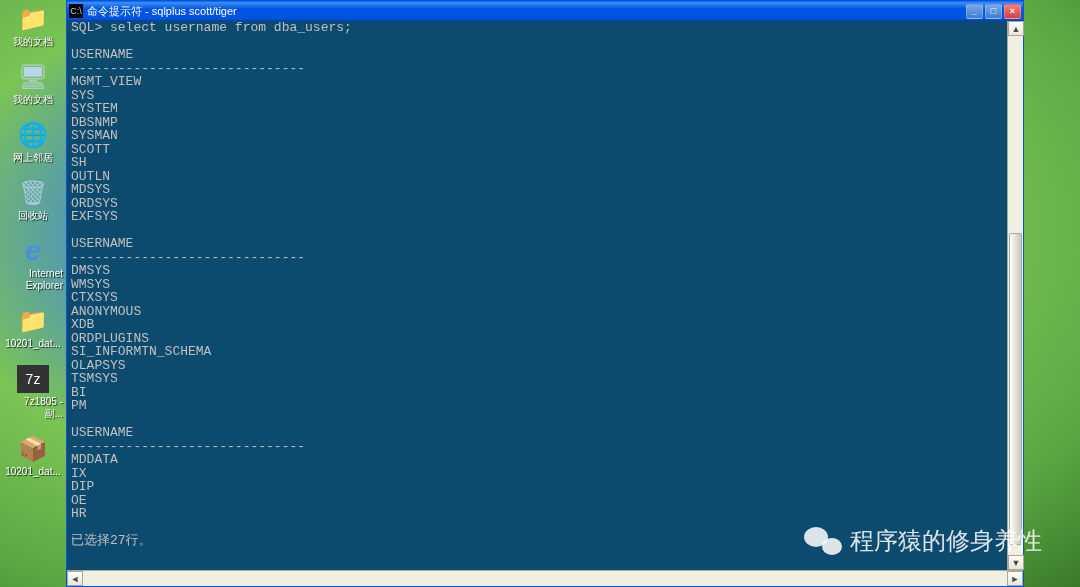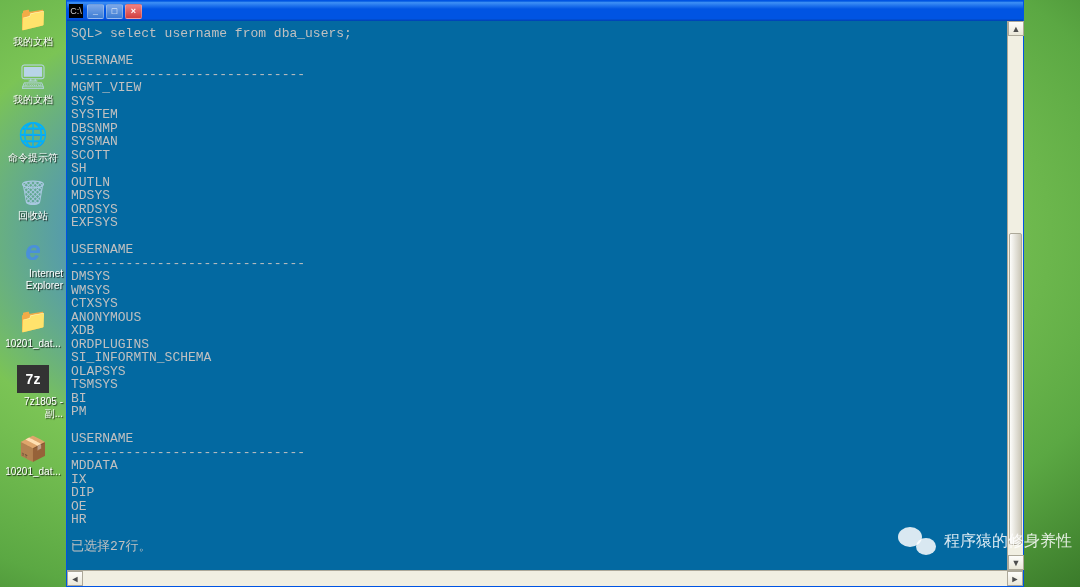--- a/index.html
+++ b/index.html
@@ -55,21 +55,21 @@
       line-height: 12px;
     }
     .icon-folder { color: #f7d774; }
     .icon-computer { color: #b8d4e8; }
     .icon-network { color: #5a9cd4; }
     .icon-recycle { color: #a8c8e0; }
     .icon-ie { color: #4a90d9; }
     .icon-7z { 
       background: #333;
       color: white;
-      font-weight: bold;
+      font-weight: normal;
       font-size: 14px;
       width: 54px;
       height: 28px;
       display: flex;
       align-items: center;
       justify-content: center;
     }
     .icon-yellow { color: #f0c000; }
     
     .cmd-window {
@@ -124,26 +124,26 @@
       justify-content: center;
       cursor: pointer;
       font-family: Arial;
       font-weight: bold;
     }
     .titlebar-btn.close {
       background: linear-gradient(to bottom, #f08080 0%, #d04040 100%);
     }
     .cmd-content {
       flex: 1;
-      background: #0369a1;
+      background: #0c4a6e;
       color: #c0c0c0;
       font-family: 'Courier New', 'Lucida Console', monospace;
       font-size: 13px;
       line-height: 13.5px;
-      padding: 6px 4px;
+      padding: 0 4px;
       overflow: hidden;
       position: relative;
       white-space: pre;
     }
     .scrollbar-h {
       height: 16px;
       background: #ece9d8;
       display: flex;
       border-top: 1px solid #aca899;
     }
@@ -181,25 +181,25 @@
       right: 1px;
       top: 38%;
       height: 60%;
       background: linear-gradient(to right, #fdfdfb, #cbc7b8);
       border: 1px solid #aca899;
       border-radius: 2px;
     }
     .watermark {
       position: absolute;
       bottom: 30px;
-      right: 8px;
+      right: 38px;
       display: flex;
       align-items: center;
       color: rgba(255,255,255,0.85);
-      font-size: 16px;
+      font-size: 24px;
       font-family: "Microsoft YaHei", sans-serif;
     }
     .wechat-icon {
       width: 38px;
       height: 32px;
       margin-right: 8px;
       position: relative;
     }
     .wechat-bubble1 {
       position: absolute;
@@ -228,21 +228,21 @@
     <div class="desktop-icon">
       <div class="desktop-icon-img icon-folder">📁</div>
       <div class="desktop-icon-label">我的文档</div>
     </div>
     <div class="desktop-icon">
       <div class="desktop-icon-img icon-computer">🖥</div>
       <div class="desktop-icon-label">我的文档</div>
     </div>
     <div class="desktop-icon">
       <div class="desktop-icon-img icon-network">🌐</div>
-      <div class="desktop-icon-label">命令提示符</div>
+      <div class="desktop-icon-label">网上邻居</div>
     </div>
     <div class="desktop-icon">
       <div class="desktop-icon-img icon-recycle">🗑</div>
       <div class="desktop-icon-label">回收站</div>
     </div>
     <div class="desktop-icon">
       <div class="desktop-icon-img icon-ie" style="font-style:italic;font-weight:bold;font-size:28px">e</div>
       <div class="desktop-icon-label">Internet
 Explorer</div>
     </div>
@@ -258,20 +258,21 @@
     </div>
     <div class="desktop-icon">
       <div class="desktop-icon-img icon-yellow">📦</div>
       <div class="desktop-icon-label">10201_dat...</div>
     </div>
   </div>
 
   <div class="cmd-window">
     <div class="titlebar">
       <div class="titlebar-icon">C:\</div>
+      <div class="titlebar-text">命令提示符 - sqlplus scott/tiger</div>
       <div class="titlebar-buttons">
         <div class="titlebar-btn">_</div>
         <div class="titlebar-btn">□</div>
         <div class="titlebar-btn close">×</div>
       </div>
     </div>
     <div class="cmd-content" id="terminal">SQL&gt; select username from dba_users;
 
 USERNAME
 ------------------------------

